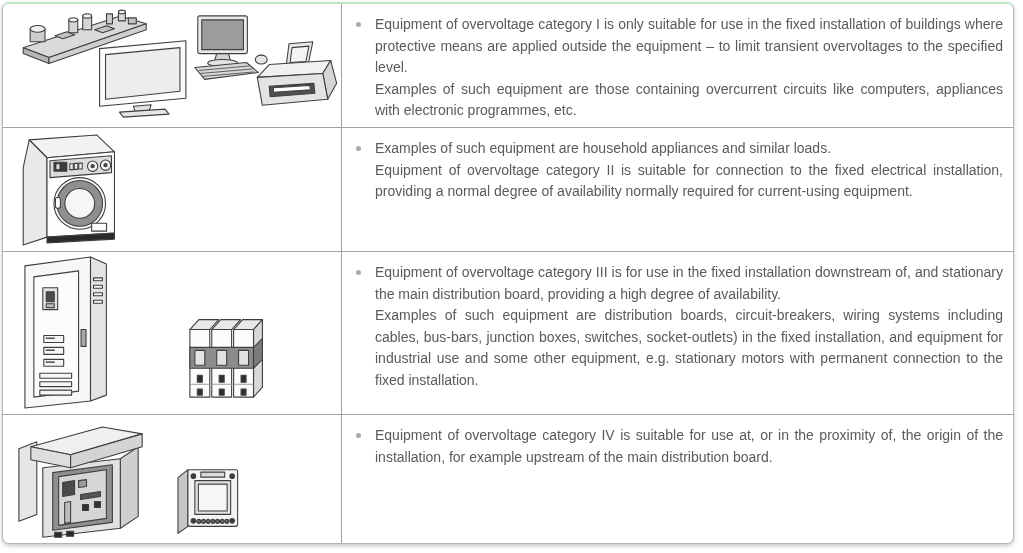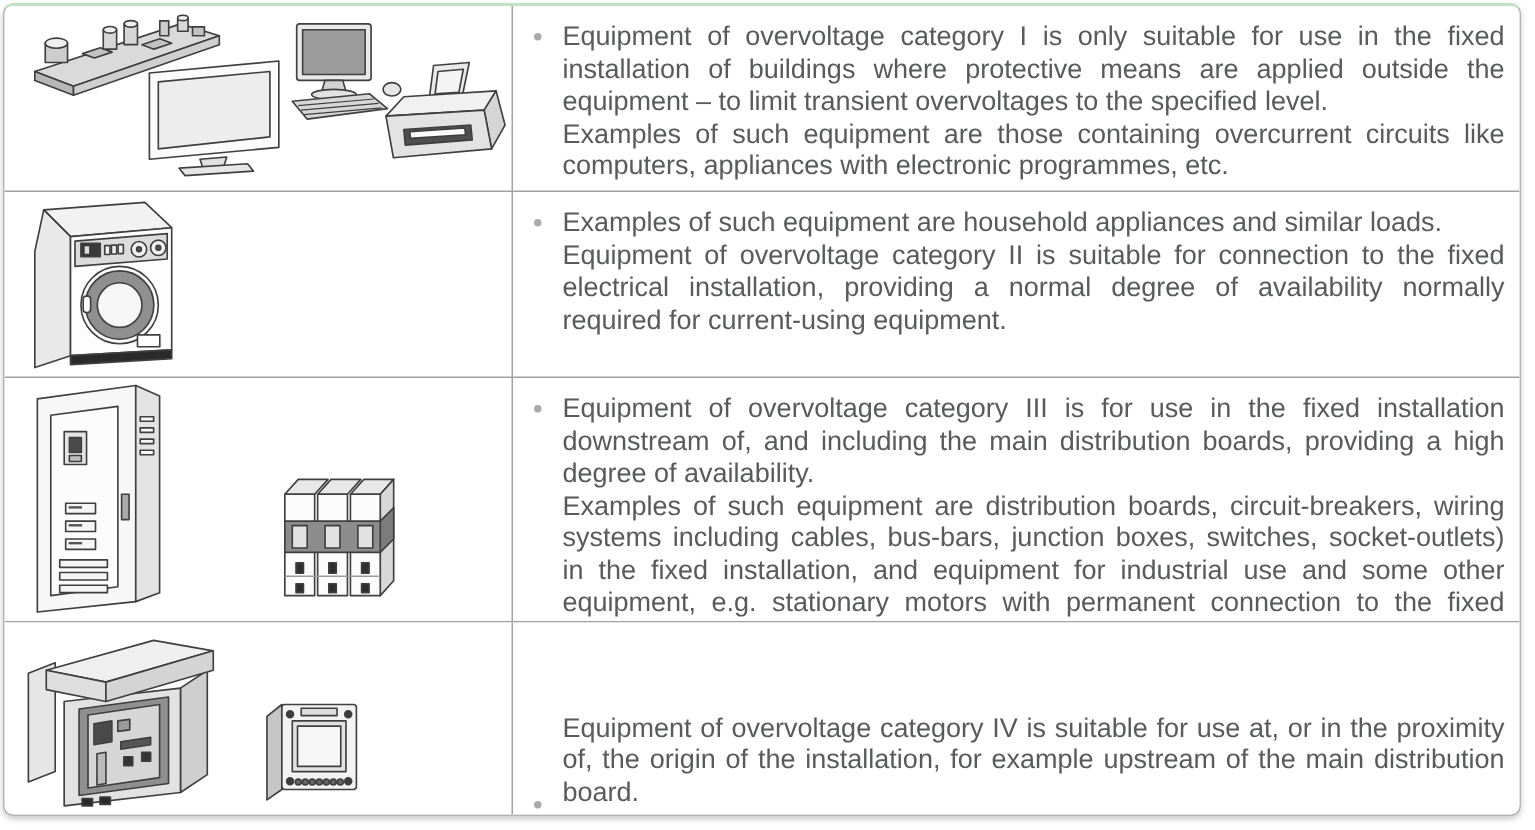--- a/index.html
+++ b/index.html
@@ -16,27 +16,27 @@
     border-radius:7px;
     box-shadow:0 2px 4px rgba(0,0,0,.22);
     display:grid;
     grid-template-columns:339px 1fr;
     grid-template-rows:124px 124px 163px 1fr;
     overflow:hidden;
   }
   .img-cell { border-right:1px solid #a2a2a2; border-bottom:1px solid #a2a2a2; background:#fff; }
   .txt-cell { border-bottom:1px solid #a2a2a2; display:flex; padding:10px 10px 4px 11px; background:#fff; }
   .last .img-cell, .ovc-table > .img-cell:nth-last-of-type(2) { }
-  .img-cell.last, .txt-cell.last { border-bottom:none;align-items:flex-end; }
+  .img-cell.last, .txt-cell.last { border-bottom:none; }
   .bullet { flex:0 0 22px; padding-top:8px; }
   .bullet::before {
     content:""; display:block; width:5px; height:5px; border-radius:50%;
     background:#a9aaad; margin-left:3px;
   }
-  .txt { color:#595a5c; font-size:18px; line-height:21.5px; text-align:justify; flex:1 1 auto; }
+  .txt { color:#595a5c; font-size:14px; line-height:21.5px; text-align:justify; flex:1 1 auto; }
   .txt p { margin:0; }
   svg.art { display:block; width:100%; height:100%; }
 </style>
 </head>
 <body>
 
 <div class="page">
   <div class="ovc-table">
 
     <div class="img-cell">
@@ -176,21 +176,21 @@
             <rect x="195.5" y="138" width="5" height="6" fill="#2f2f2f"></rect>
             <rect x="217.5" y="138" width="5" height="6" fill="#2f2f2f"></rect>
             <rect x="239.5" y="138" width="5" height="6" fill="#2f2f2f"></rect>
           </g>
         </g>
       </svg>
     </div>
     <div class="txt-cell">
       <span class="bullet"></span>
       <div class="txt">
-        <p>Equipment of overvoltage category III is for use in the fixed installation downstream of, and including the main distribution boards, providing a high degree of availability.</p>
+        <p>Equipment of overvoltage category III is for use in the fixed installation downstream of, and stationary the main distribution board, providing a high degree of availability.</p>
         <p>Examples of such equipment are distribution boards, circuit-breakers, wiring systems including cables, bus-bars, junction boxes, switches, socket-outlets) in the fixed installation, and equipment for industrial use and some other equipment, e.g. stationary motors with permanent connection to the fixed installation.</p>
       </div>
     </div>
 
     <div class="img-cell last">
       <svg class="art" viewBox="0 0 340 129">
         <g stroke="#3f3f3f" stroke-width="1.1" stroke-linejoin="round">
           <g>
             <polygon points="16,34 34,27 34,100 16,107" fill="#e6e6e6"></polygon>
             <polygon points="118,44 136,32 136,102 118,114" fill="#cfcfcf"></polygon>

